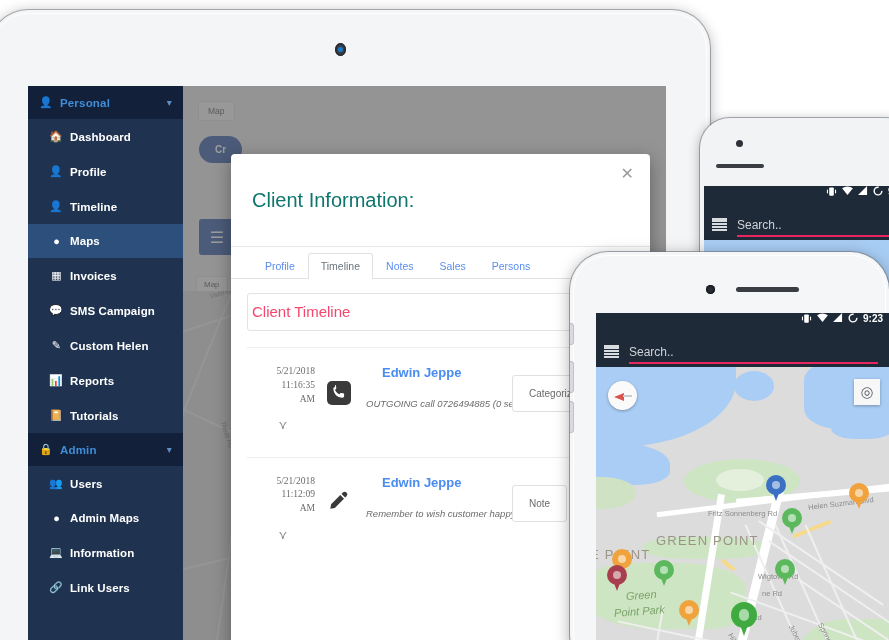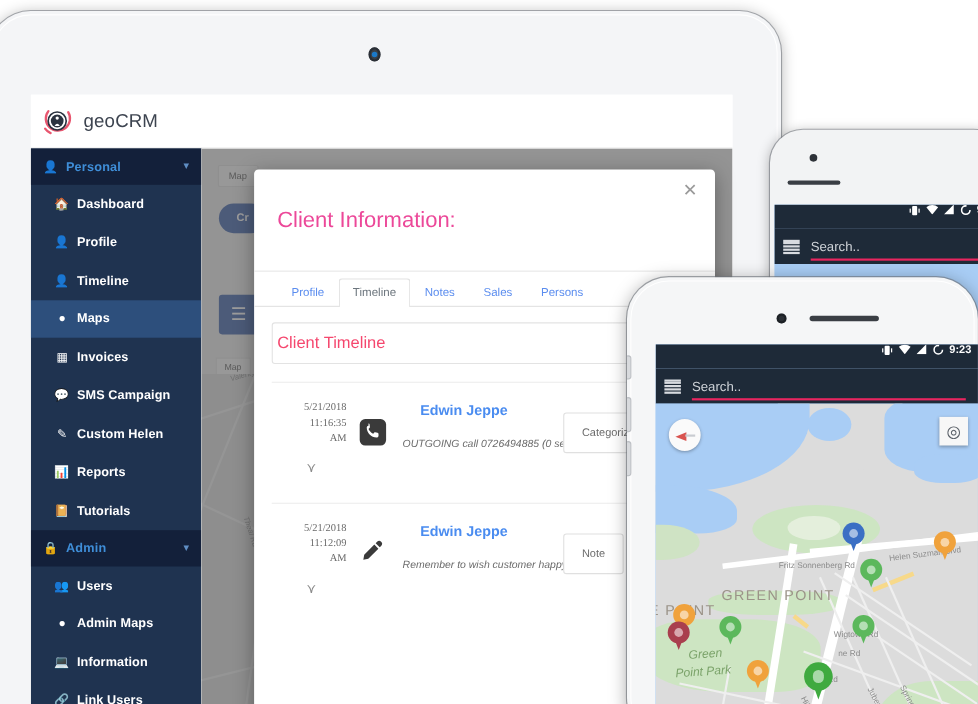--- a/index.html
+++ b/index.html
@@ -66,21 +66,21 @@
   
   .backdrop{position:absolute;inset:0;background:rgba(96,96,96,.62);}
 
   
   #modal{position:absolute;left:241px;top:144px;width:419px;height:520px;
         background:#fff;border-radius:4px;
         box-shadow:0 5px 18px rgba(0,0,0,.35);overflow:hidden;}
   .modal-head{position:relative;height:92px;border-bottom:1px solid #e7e7e7;}
   .modal-close{position:absolute;right:16px;top:12px;color:#9a9a9a;font-size:16px;
         line-height:1;}
-  .modal-title{position:absolute;left:21px;top:35px;font-size:20px;color:#ec4899;
+  .modal-title{position:absolute;left:21px;top:35px;font-size:20px;color:#0f766e;
         font-weight:400;}
   .tabs{display:flex;align-items:flex-end;padding:16px 0 0 21px;height:32px;
         border-bottom:1px solid #e2e2e2;box-sizing:border-box;}
   .tab{font-size:10.5px;color:#5b8def;padding:6px 12px 7px;border:1px solid transparent;
         border-bottom:none;position:relative;top:1px;}
   .tab.active{color:#6c757d;background:#fff;border-color:#e2e2e2;
         border-radius:3px 3px 0 0;}
   .panel{padding:14px 16px 0 16px;}
   .timeline-box{border:1px solid #e3e3e3;border-radius:3px;padding:9px 4px;}
   .timeline-box .tl-title{font-size:15px;color:#f5476e;}
@@ -178,35 +178,20 @@
 </style>
 </head>
 <body>
 
 <div id="tablet">
   <div id="tablet-inner-edge"></div>
   <div id="tablet-camera"></div>
 
   <div id="tablet-screen">
 
-    <div class="app-topbar">
-      <div class="logo-wrap">
-        <span class="logo-mark">
-          <svg width="30" height="30" viewBox="0 0 30 30">
-            <path d="M25 7 A11 11 0 1 1 7 6" fill="none" stroke="#e8566f" stroke-width="2.1" stroke-linecap="round"></path>
-            <path d="M4 22 A11 11 0 0 0 9 26" fill="none" stroke="#e8566f" stroke-width="2.1" stroke-linecap="round"></path>
-            <circle cx="15" cy="15" r="8.2" fill="none" stroke="#2b3340" stroke-width="1.5"></circle>
-            <circle cx="15" cy="15" r="5.8" fill="#2b3340"></circle>
-            <circle cx="15" cy="12.3" r="1.5" fill="#fff"></circle>
-            <path d="M12.6 19.6 q2.4-4 4.8 0z" fill="#fff"></path>
-          </svg>
-        </span>
-        <span class="brand-text">geoCRM</span>
-      </div>
-    </div>
 
     <div class="app-body">
 
       <div class="sidebar">
 
         <div class="side-head">
           <span class="sh-ico">👤</span>
           <span>Personal</span>
           <span class="sh-car">▾</span>
         </div>

